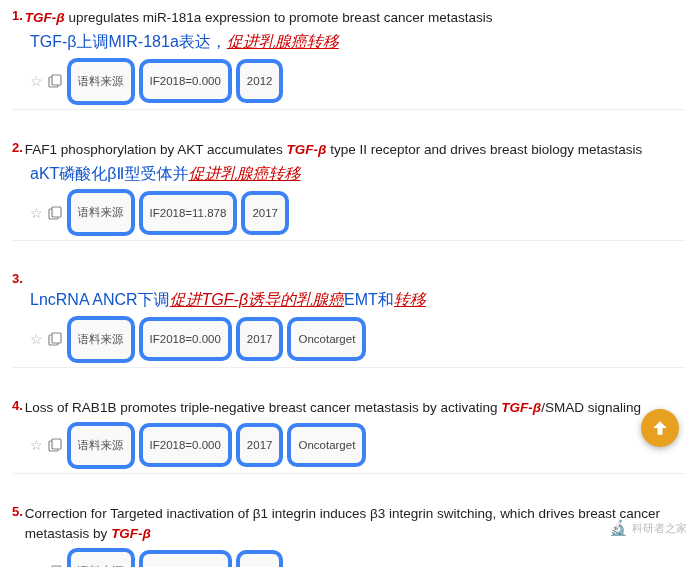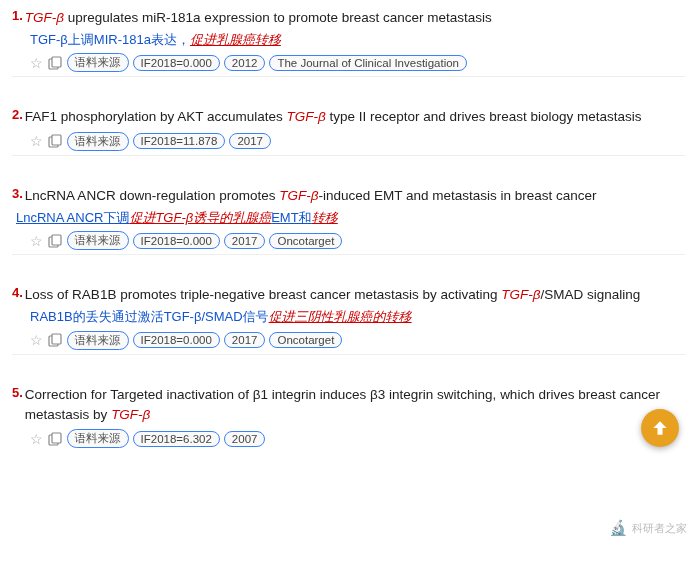--- a/index.html
+++ b/index.html
@@ -22,25 +22,25 @@
       margin-right: 2px;
     }
     .result-title {
       font-size: 13.5px;
       line-height: 1.5;
       color: #222;
     }
     .result-title .italic-red {
       color: #cc0000;
       font-style: italic;
-      font-weight: normal;
+      font-weight: bold;
     }
     .result-subtitle {
       color: #1155cc;
-      font-size: 13px;
+      font-size: 16px;
       margin-top: 3px;
       line-height: 1.4;
     }
     .result-subtitle .underline-red {
       color: #cc0000;
       font-style: italic;
       text-decoration: underline;
     }
     .meta-row {
       display: flex;
@@ -53,23 +53,23 @@
       width: 16px;
       height: 16px;
       cursor: pointer;
       display: inline-flex;
       align-items: center;
       justify-content: center;
       color: #888;
       font-size: 12px;
     }
     .meta-tag {
-      border: 1px solid #3b82f6;
+      border: 4px solid #3b82f6;
       border-radius: 10px;
-      padding: 1px 7px;
+      padding: 12px 7px;
       font-size: 11.5px;
       color: #444;
       background: #f9f9f9;
     }
     .meta-tag.source-tag {
       color: #555;
     }
     .star-icon {
       color: #aaa;
       font-size: 14px;
@@ -126,49 +126,50 @@
       <span class="star-icon">☆</span>
       <span class="meta-icon">
         <svg width="14" height="14" viewBox="0 0 14 14" fill="none">
           <rect x="1" y="3" width="9" height="10" rx="1" stroke="#888" stroke-width="1.2" fill="none"></rect>
           <rect x="4" y="1" width="9" height="10" rx="1" stroke="#888" stroke-width="1.2" fill="white"></rect>
         </svg>
       </span>
       <span class="meta-tag source-tag">语料来源</span>
       <span class="meta-tag">IF2018=0.000</span>
       <span class="meta-tag">2012</span>
-      <span class="meta-tag">The Journal of Clinical Investigation</span>
     </div>
     <hr class="divider">
   </div>
     <div class="result-item">
     <div style="display:flex; align-items:flex-start;">
       <span class="result-number">2.</span>
       <span class="result-title"><span>FAF1 phosphorylation by AKT accumulates </span><span class="italic-red">TGF-β</span><span> type II receptor and drives breast biology metastasis</span></span>
     </div>
+    <div class="result-subtitle" style="margin-left:18px;">
+      <span>aKT磷酸化βⅡ型受体并</span><span class="underline-red">促进乳腺癌转移</span>
+    </div>
     <div class="meta-row" style="margin-left:18px;">
       <span class="star-icon">☆</span>
       <span class="meta-icon">
         <svg width="14" height="14" viewBox="0 0 14 14" fill="none">
           <rect x="1" y="3" width="9" height="10" rx="1" stroke="#888" stroke-width="1.2" fill="none"></rect>
           <rect x="4" y="1" width="9" height="10" rx="1" stroke="#888" stroke-width="1.2" fill="white"></rect>
         </svg>
       </span>
       <span class="meta-tag source-tag">语料来源</span>
       <span class="meta-tag">IF2018=11.878</span>
       <span class="meta-tag">2017</span>
     </div>
     <hr class="divider">
   </div>
     <div class="result-item">
     <div style="display:flex; align-items:flex-start;">
       <span class="result-number">3.</span>
-      <span class="result-title"><span>LncRNA ANCR down-regulation promotes </span><span class="italic-red">TGF-β</span><span>-induced EMT and metastasis in breast cancer</span></span>
-    </div>
-    <div class="result-subtitle" style="margin-left:4px;text-decoration:underline;">
+    </div>
+    <div class="result-subtitle" style="margin-left:18px;">
       <span>LncRNA ANCR下调</span><span class="underline-red">促进TGF-β诱导的</span><span class="underline-red">乳腺癌</span><span>EMT和</span><span class="underline-red">转移</span>
     </div>
     <div class="meta-row" style="margin-left:18px;">
       <span class="star-icon">☆</span>
       <span class="meta-icon">
         <svg width="14" height="14" viewBox="0 0 14 14" fill="none">
           <rect x="1" y="3" width="9" height="10" rx="1" stroke="#888" stroke-width="1.2" fill="none"></rect>
           <rect x="4" y="1" width="9" height="10" rx="1" stroke="#888" stroke-width="1.2" fill="white"></rect>
         </svg>
       </span>
@@ -176,23 +177,20 @@
       <span class="meta-tag">IF2018=0.000</span>
       <span class="meta-tag">2017</span>
       <span class="meta-tag">Oncotarget</span>
     </div>
     <hr class="divider">
   </div>
     <div class="result-item">
     <div style="display:flex; align-items:flex-start;">
       <span class="result-number">4.</span>
       <span class="result-title"><span>Loss of RAB1B promotes triple-negative breast cancer metastasis by activating </span><span class="italic-red">TGF-β</span><span>/SMAD signaling</span></span>
-    </div>
-    <div class="result-subtitle" style="margin-left:18px;">
-      <span>RAB1B的丢失通过激活TGF-β/SMAD信号</span><span class="underline-red">促进三阴性乳腺癌的</span><span class="underline-red">转移</span>
     </div>
     <div class="meta-row" style="margin-left:18px;">
       <span class="star-icon">☆</span>
       <span class="meta-icon">
         <svg width="14" height="14" viewBox="0 0 14 14" fill="none">
           <rect x="1" y="3" width="9" height="10" rx="1" stroke="#888" stroke-width="1.2" fill="none"></rect>
           <rect x="4" y="1" width="9" height="10" rx="1" stroke="#888" stroke-width="1.2" fill="white"></rect>
         </svg>
       </span>
       <span class="meta-tag source-tag">语料来源</span>

